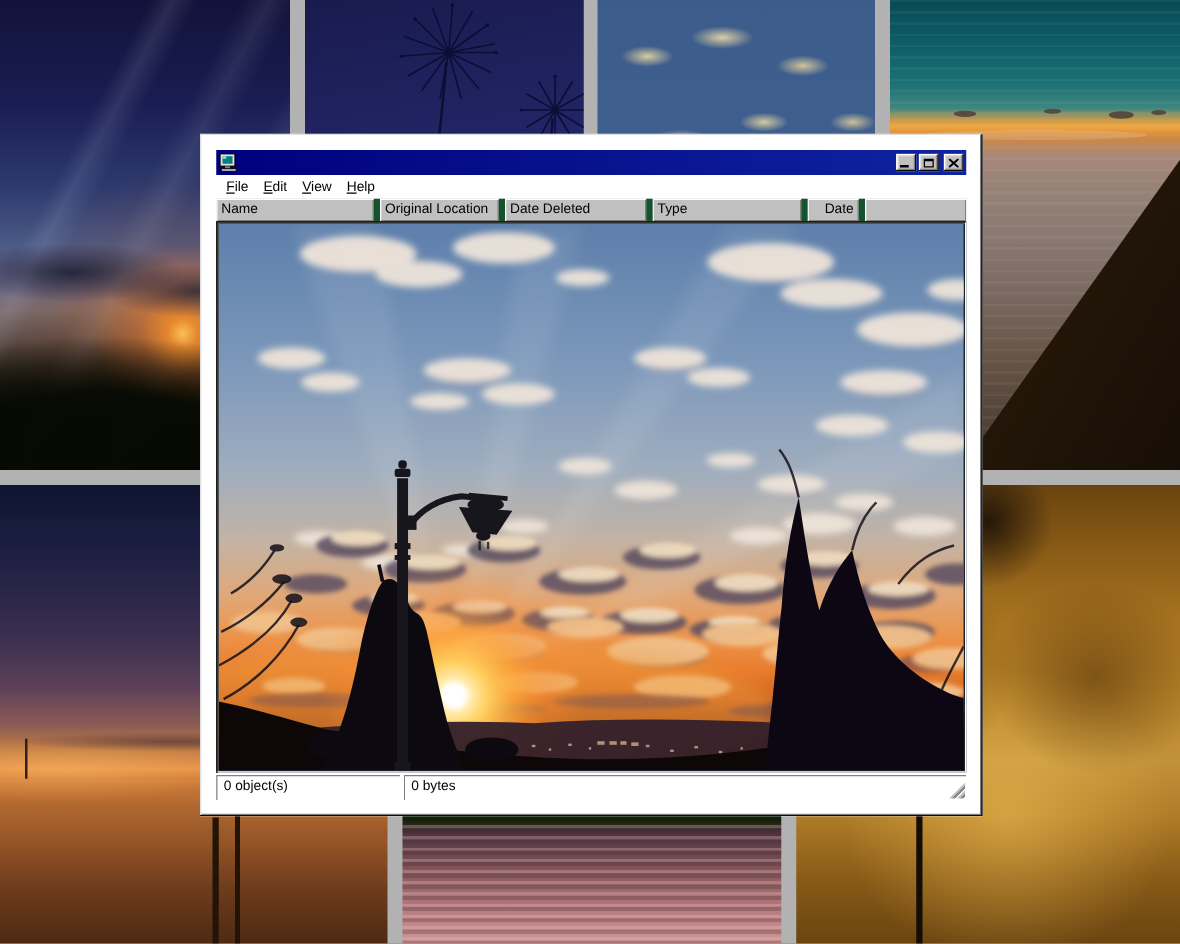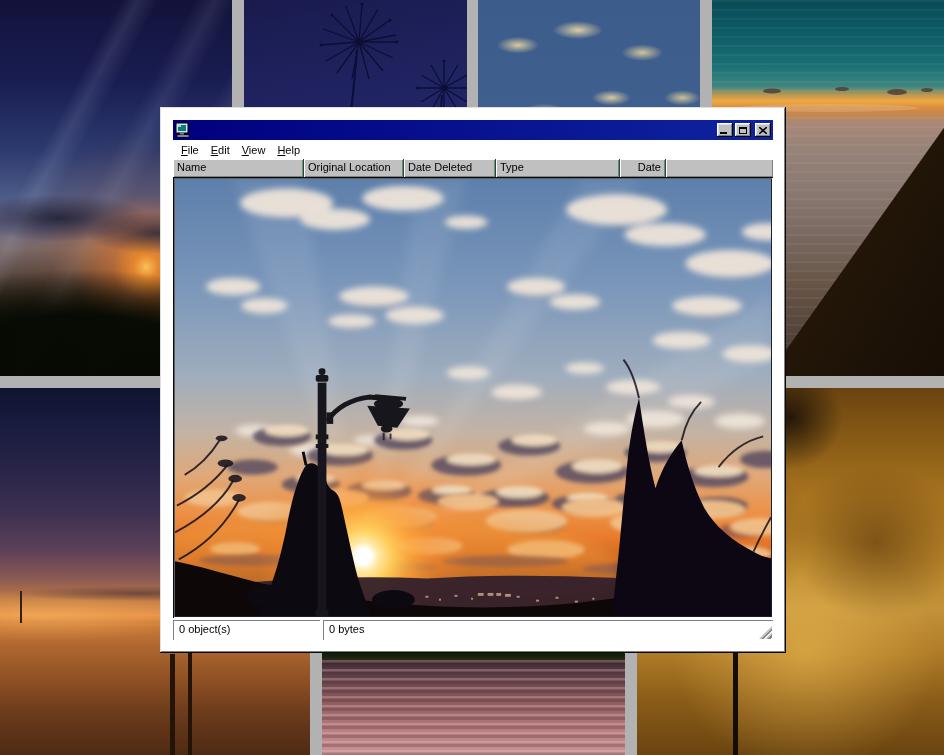--- a/index.html
+++ b/index.html
@@ -70,22 +70,22 @@
        box-shadow: inset -1px -1px #0a0a0a, inset 1px 1px #ffffff, inset -2px -2px #808080, inset 2px 2px #dfdfdf;}
   .tbtn.close{margin-left:4px;}
   .glyph-min{position:absolute;left:3px;bottom:3px;width:7px;height:2px;background:#000;}
   .glyph-max{width:8px;height:7px;border:1px solid #000;border-top:2px solid #000;}
   .glyph-x{width:8px;height:7px;}
   .menubar{height:19px;flex:0 0 19px;display:flex;align-items:center;padding-left:2px;font-size:11px;color:#000;}
   .menuitem{padding:2px 6px;}
   .u{text-decoration:underline;}
   .headers{height:18px;flex:0 0 18px;display:flex;font-size:11px;color:#000;background:#c0c0c0;}
   .hcell{height:18px;padding:2px 4px;overflow:hidden;white-space:nowrap;
-       box-shadow: inset 1px 1px #ffffff, inset -1px -1px #808080;border-right:1px solid #14532d;}
-  .c0{width:131px;} .c1{width:100px;} .c2{width:92px;} .c3{width:124px;}
+       box-shadow: inset 1px 1px #ffffff, inset -1px -1px #808080;border-right:5px solid #14532d;}
+  .c0{width:131px;} .c1{width:100px;} .c2{width:118px;} .c3{width:124px;}
   .c4{width:46px;text-align:right;} .c5{flex:1;border-right:none;}
   .content{flex:1;position:relative;background:#1a222e;overflow:hidden;
        box-shadow: inset 1px 1px #0a0a0a, inset -1px -1px #ffffff, inset 2px 2px #606060;padding:2px;}
   .photo{display:block;width:100%;height:100%;}
   .statusbar{height:20px;flex:0 0 20px;margin-top:2px;display:flex;position:relative;font-size:11px;color:#000;}
   .spanel{height:20px;padding:2px 6px;line-height:15px;overflow:hidden;white-space:nowrap;
        box-shadow: inset 1px 1px #808080, inset -1px -1px #ffffff;}
   .p1{width:147px;margin-right:3px;flex:0 0 147px;}
   .p2{flex:1;}
   .grip{position:absolute;right:1px;bottom:1px;width:13px;height:13px;

